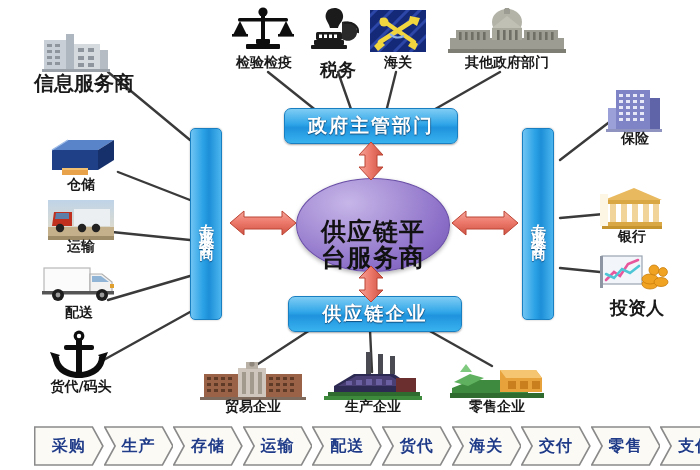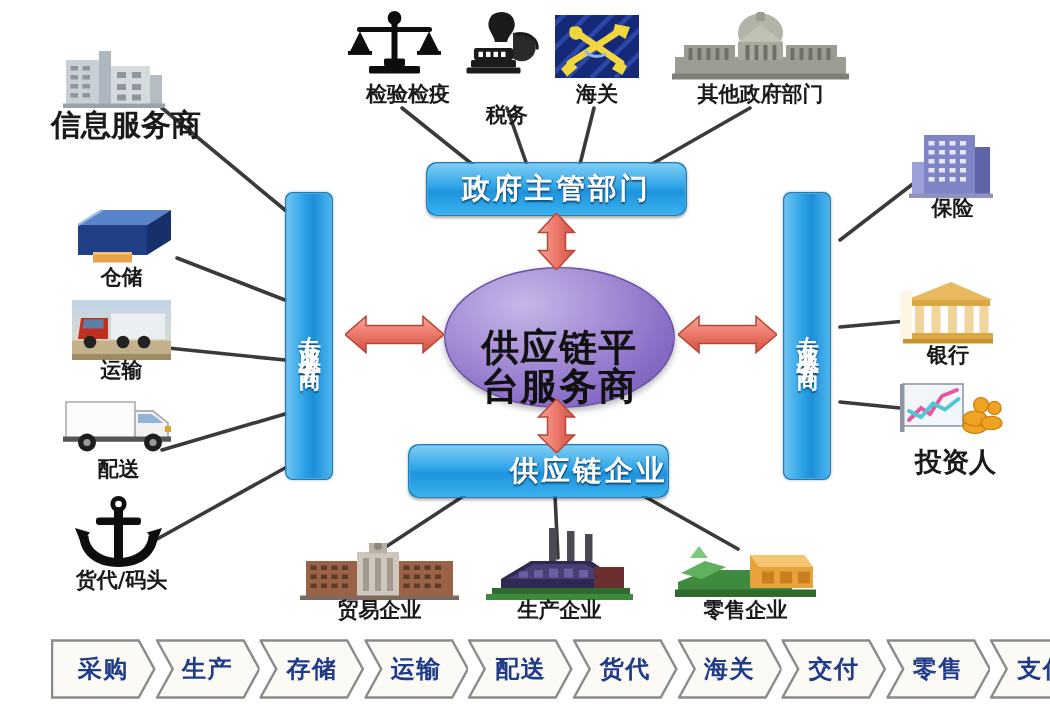--- a/index.html
+++ b/index.html
@@ -117,41 +117,41 @@
         <rect x="24" y="33" width="14" height="5" rx="1"></rect>
         <rect x="6" y="12" width="50" height="3.4" rx="1.5"></rect>
         <circle cx="31" cy="6" r="4.6"></circle>
         <path d="M8 15 L1 29 L15 29 Z"></path>
         <path d="M54 15 L47 29 L61 29 Z"></path>
         <rect x="0" y="28" width="16" height="2.6"></rect>
         <rect x="46" y="28" width="16" height="2.6"></rect>
       </g>
     </svg>
   </div>
-  <div class="lbl" style="left:228px;top:54px;width:72px;font-size:14px;text-align:right;">检验检疫</div>
+  <div class="lbl" style="left:228px;top:54px;width:72px;font-size:14px;">检验检疫</div>
 
   <div class="node ico" style="left:308px;top:6px;width:60px;height:48px;">
     <svg width="60" height="48" viewBox="0 0 60 48">
       <g fill="#1b1b1b">
         <path d="M20 4 C26 0 34 2 35 9 C36 15 31 17 30 22 L22 22 C21 16 14 12 20 4 Z"></path>
         <path d="M34 16 C42 14 50 19 49 27 C48 34 40 37 34 33 Z" fill="#2a2a2a"></path>
         <rect x="8" y="26" width="26" height="8" rx="1.5"></rect>
         <rect x="6" y="34" width="30" height="5" rx="1"></rect>
         <rect x="3" y="39" width="36" height="4" rx="1"></rect>
       </g>
       <g fill="#ffffff">
         <rect x="11" y="28.5" width="3" height="3.5"></rect>
         <rect x="16" y="28.5" width="3" height="3.5"></rect>
         <rect x="21" y="28.5" width="3" height="3.5"></rect>
         <rect x="26" y="28.5" width="3" height="3.5"></rect>
       </g>
       <path d="M36 17 C44 15 51 20 50 27" stroke="#1b1b1b" stroke-width="2" fill="none"></path>
     </svg>
   </div>
-  <div class="lbl" style="left:306px;top:68px;width:64px;font-size:14px;">税务</div>
+  <div class="lbl" style="left:306px;top:58px;width:64px;font-size:18px;">税务</div>
 
   <div class="node ico" style="left:370px;top:10px;width:56px;height:42px;">
     <svg width="56" height="42" viewBox="0 0 56 42">
       <rect x="0" y="0" width="56" height="42" fill="#142a78"></rect>
       <g stroke="#2c47a8" stroke-width="3">
         <line x1="-4" y1="10" x2="14" y2="-8"></line>
         <line x1="-4" y1="26" x2="30" y2="-8"></line>
         <line x1="-4" y1="42" x2="46" y2="-8"></line>
         <line x1="8" y1="42" x2="58" y2="-8"></line>
         <line x1="24" y1="42" x2="60" y2="6"></line>
@@ -448,21 +448,21 @@
       <path d="M10 12 L16 4 L22 12 Z" fill="#7fc97f"></path>
       <rect x="0" y="33" width="94" height="5" fill="#2f6b2f"></rect>
     </svg>
   </div>
   <div class="lbl" style="left:450px;top:398px;width:94px;font-size:14px;">零售企业</div>
 
   <div class="bluebox" style="left:284px;top:108px;width:172px;height:34px;">
     <span style="font-size:19px;">政府主管部门</span>
   </div>
 
-  <div class="bluebox" style="left:272px;top:296px;width:172px;height:34px;justify-content:flex-end;">
+  <div class="bluebox" style="left:288px;top:296px;width:172px;height:34px;">
     <span style="font-size:19px;">供应链企业</span>
   </div>
 
   <div class="vbar" style="left:190px;top:128px;width:30px;height:190px;">
     <span>专业服务商</span>
   </div>
   <div class="vbar" style="left:522px;top:128px;width:30px;height:190px;">
     <span>专业服务商</span>
   </div>
 

